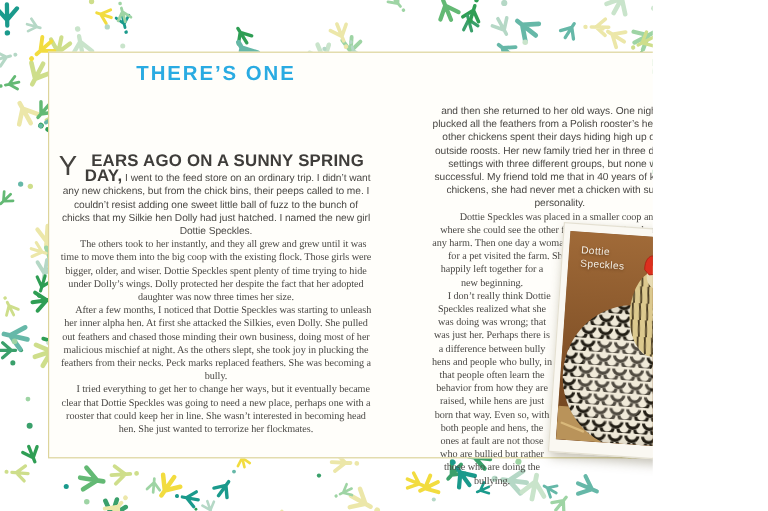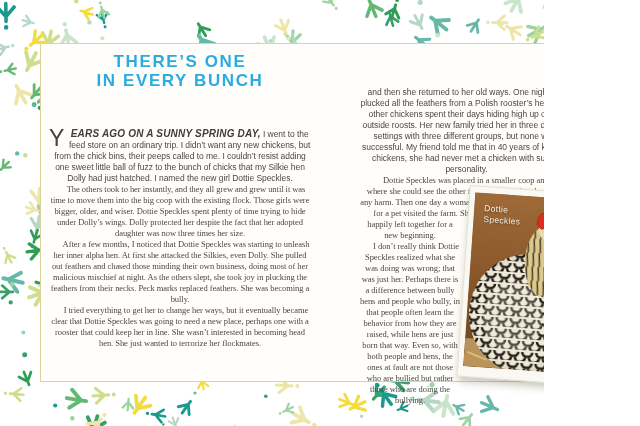--- a/index.html
+++ b/index.html
@@ -21,21 +21,21 @@
   
   .col{position:absolute;z-index:2;color:#4a4845;font-size:8.5px;line-height:11px;
        letter-spacing:-0.05px;overflow:hidden;text-align:center;margin-top:31px;}
   .col p{margin:0;padding:0;}
   .col p.ind{text-indent:12px;font-family:Liberation Serif, serif;}
   .left-col{left:49px;top:97px;width:262px;height:280px;}
   .right-col{left:360px;top:56px;width:213px;height:323px;}
 
   .dropcap{float:left;font-size:23px;line-height:19px;font-weight:400;color:#45433f;
            margin:1px 4px 0 0;}
-  .lead-in{font-weight:700;letter-spacing:0.2px;color:#3f3d3a;font-size:10px;font-style:italic;}
+  .lead-in{font-weight:700;letter-spacing:0.2px;color:#3f3d3a;font-size:14px;}
 
   
   .photo-spacer{float:right;width:106px;height:192px;margin-left:7px;}
 
   
   .photo{position:absolute;left:463px;top:190px;width:150px;height:192px;z-index:3;
          background:#faf8f2;border:1px solid #e4e0d2;box-sizing:border-box;
          padding:6px 5px 11px 5px;transform:rotate(4deg);
          box-shadow:2px 4px 9px rgba(90,80,50,0.35);}
   .photo-inner{position:relative;width:138px;height:174px;overflow:hidden;background:#8a5a30;}
@@ -1184,21 +1184,20 @@
       <circle cx="55.2" cy="405.5" r="2.1" fill="#1a9a8c"></circle>
       <circle cx="571.0" cy="216.8" r="2.3" fill="#63b974"></circle>
       <circle cx="251.8" cy="250.7" r="2.2" fill="#66b8a8"></circle>
       <circle cx="360.9" cy="232.9" r="2.5" fill="#9ed4a4"></circle>
     </svg>
 
   <div class="panel"></div>
 
   <div class="title-block">
     <div class="title-line">THERE’S ONE</div>
-    <div class="title-line">IN EVERY BUNCH</div>
   </div>
 
   <div class="col left-col">
     <p><span class="dropcap">Y</span><span class="lead-in">EARS AGO ON A SUNNY SPRING DAY,</span><span> I went to the feed store on an ordinary trip. I didn’t want any new chickens, but from the chick bins, their peeps called to me. I couldn’t resist adding one sweet little ball of fuzz to the bunch of chicks that my Silkie hen Dolly had just hatched. I named the new girl Dottie Speckles.</span></p>
     <p class="ind">The others took to her instantly, and they all grew and grew until it was time to move them into the big coop with the existing flock. Those girls were bigger, older, and wiser. Dottie Speckles spent plenty of time trying to hide under Dolly’s wings. Dolly protected her despite the fact that her adopted daughter was now three times her size.</p>
     <p class="ind">After a few months, I noticed that Dottie Speckles was starting to unleash her inner alpha hen. At first she attacked the Silkies, even Dolly. She pulled out feathers and chased those minding their own business, doing most of her malicious mischief at night. As the others slept, she took joy in plucking the feathers from their necks. Peck marks replaced feathers. She was becoming a bully.</p>
     <p class="ind">I tried everything to get her to change her ways, but it eventually became clear that Dottie Speckles was going to need a new place, perhaps one with a rooster that could keep her in line. She wasn’t interested in becoming head hen. She just wanted to terrorize her flockmates.</p>
   </div>
 
   <div class="col right-col">

